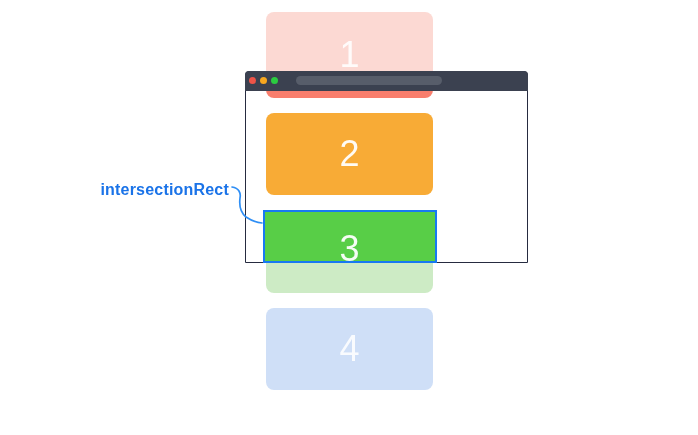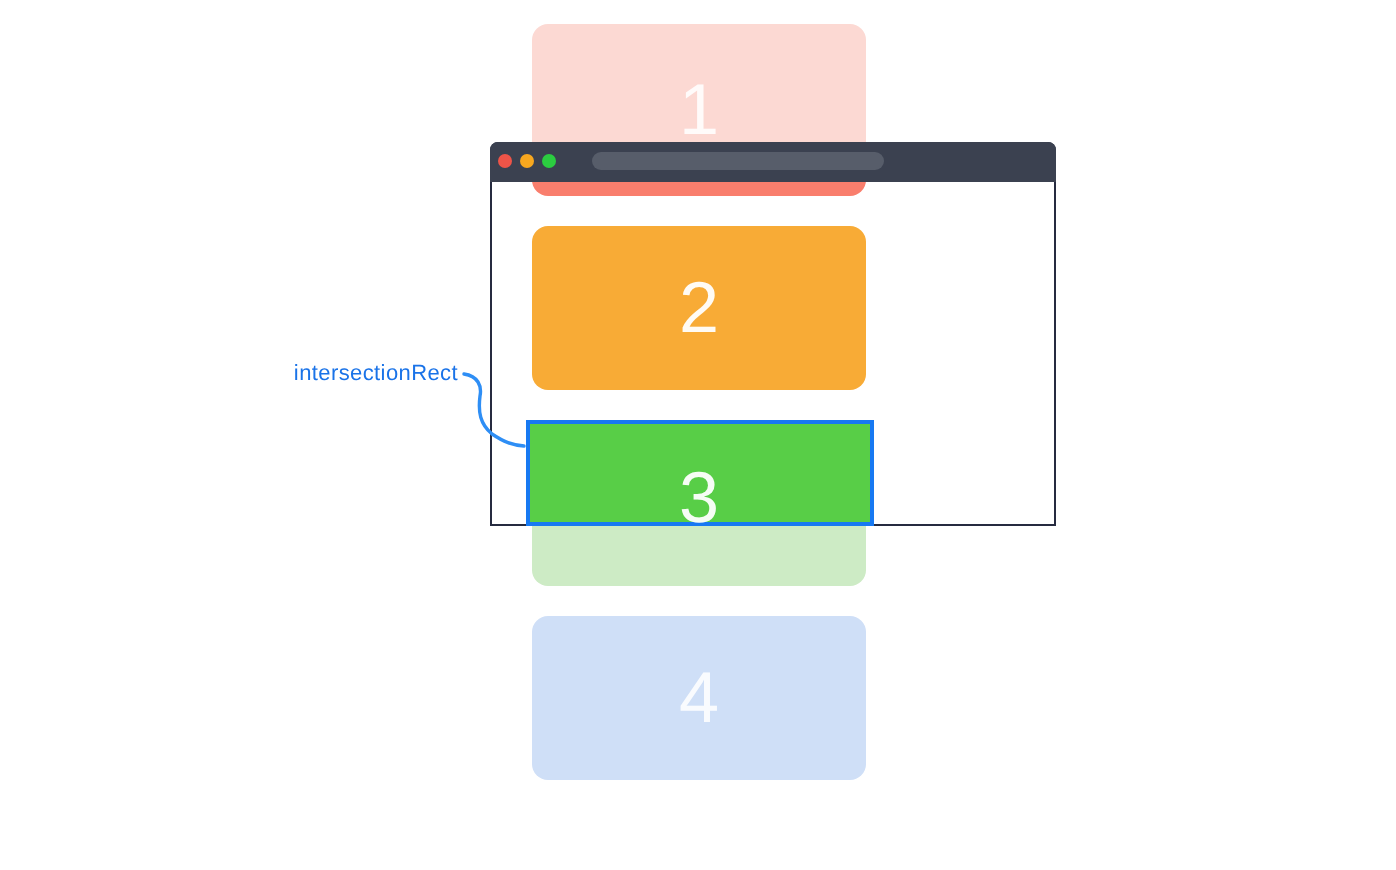--- a/index.html
+++ b/index.html
@@ -84,22 +84,22 @@
   .box3-digit { left: 266px; top: 211px; width: 167px; height: 76px; z-index: 5; }
 
   
   .box4 { left: 266px; top: 308px; width: 167px; height: 82px; z-index: 1; }
   .box4-digit { left: 266px; top: 308px; width: 167px; height: 82px; z-index: 1; }
 
   
   .rect-label {
     left: 0px; top: 181px; width: 229px;
     text-align: right;
-    font-size: 11px;
-    font-weight: 400;
+    font-size: 16px;
+    font-weight: 700;
     letter-spacing: 0.2px;
     z-index: 5;
   }
   .connector-svg {
     left: 0; top: 0; width: 698px; height: 435px;
     z-index: 6;
     pointer-events: none;
   }
 </style>
 </head>

